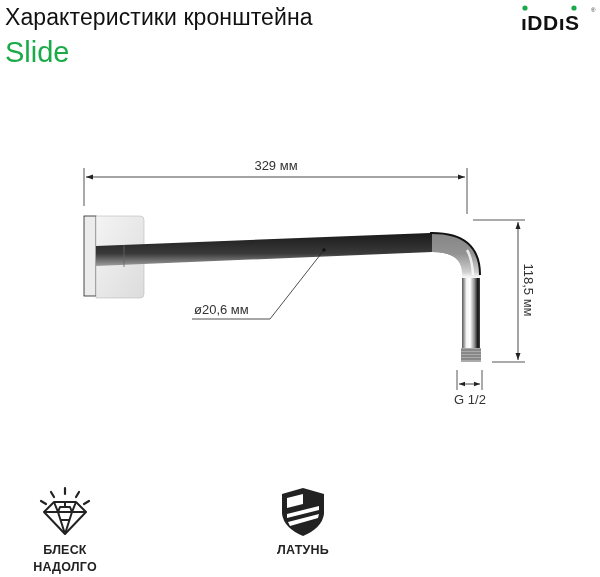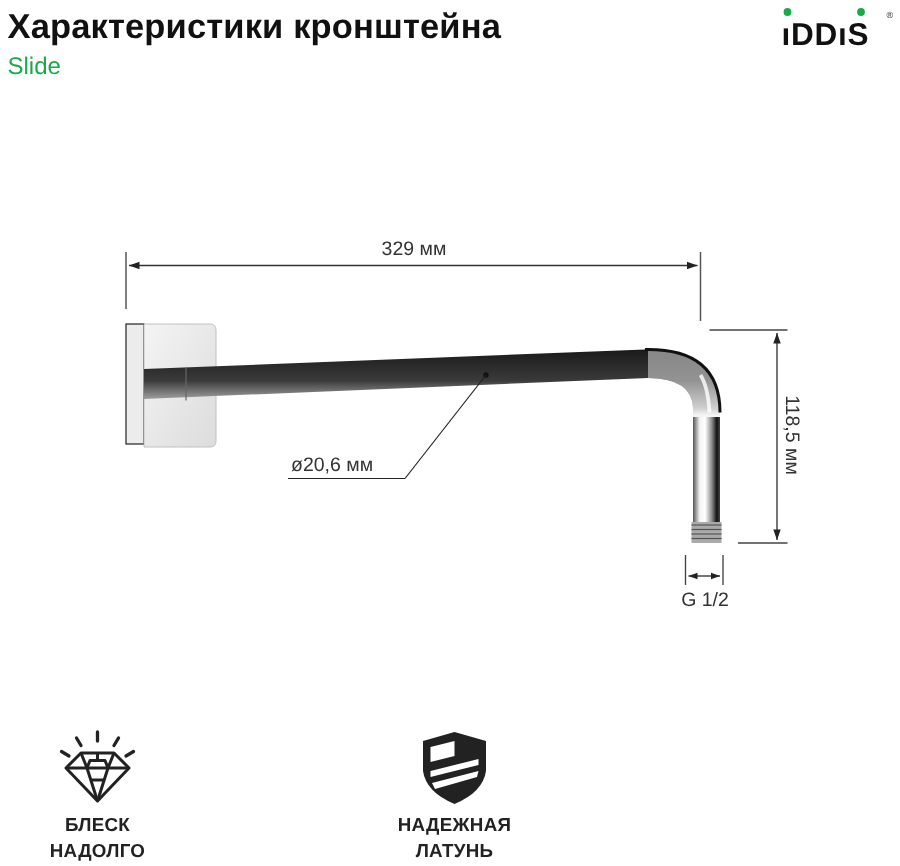--- a/index.html
+++ b/index.html
@@ -1,18 +1,18 @@
 <!DOCTYPE html>
 <html><head>
 <meta charset="utf-8">
 <style>
   html, body { margin:0; padding:0; background:#ffffff; }
   body { width:600px; height:577px; position:relative; overflow:hidden; font-family:"Liberation Sans", sans-serif; color:#111; }
-  .title { position:absolute; left:5px; top:4px; font-size:23px; font-weight:700; color:#111; letter-spacing:0.1px; }
-  .subtitle { position:absolute; left:5px; top:36px; font-size:16px; font-weight:500; color:#1aab48; }
+  .title { position:absolute; left:5px; top:4px; font-size:23px; font-weight:400; color:#111; letter-spacing:0.1px; }
+  .subtitle { position:absolute; left:5px; top:36px; font-size:29px; font-weight:500; color:#1aab48; }
   .logo { position:absolute; left:521px; top:4px; width:75px; height:28px; }
   .drawing { position:absolute; left:0; top:0; width:600px; height:577px; }
   .feature { position:absolute; text-align:center; font-size:12.5px; font-weight:700; line-height:17px; color:#222; letter-spacing:0.2px; }
   .feature .icon { display:block; margin:0 auto 4px auto; }
 </style>
 </head>
 <body>
 
 <div class="title">Характеристики кронштейна</div>
 <div class="subtitle">Slide</div>
@@ -131,15 +131,14 @@
 </div>
 
 <div class="feature" style="left:248px; top:486px; width:110px;">
   <svg class="icon" width="70" height="52" viewBox="0 0 70 52">
     <path d="M35 2 L56 8 L56 28 Q54 42 35 50 Q16 42 14 28 L14 8 Z" fill="#222"></path>
     <path d="M35 8 L19 12 L19 22 L35 18 Z" fill="#fff"></path>
     <path d="M19 28 L51 20 L51 24 L19 32 Z" fill="#fff"></path>
     <path d="M20 36 L51 28 L50 32 L22 40 Z" fill="#fff"></path>
     <path d="M35 18 L35 26 L19 30 L19 28 Z" fill="#fff" opacity="0"></path>
   </svg>
-  <div>НАДЕЖНАЯ</div>
   <div>ЛАТУНЬ</div>
 </div>
 
 </body></html>

